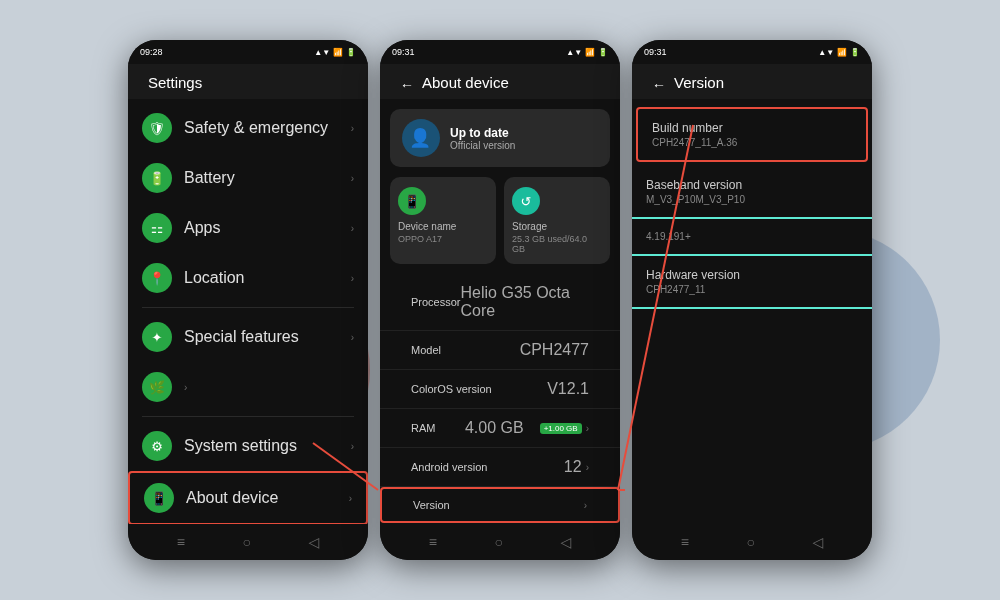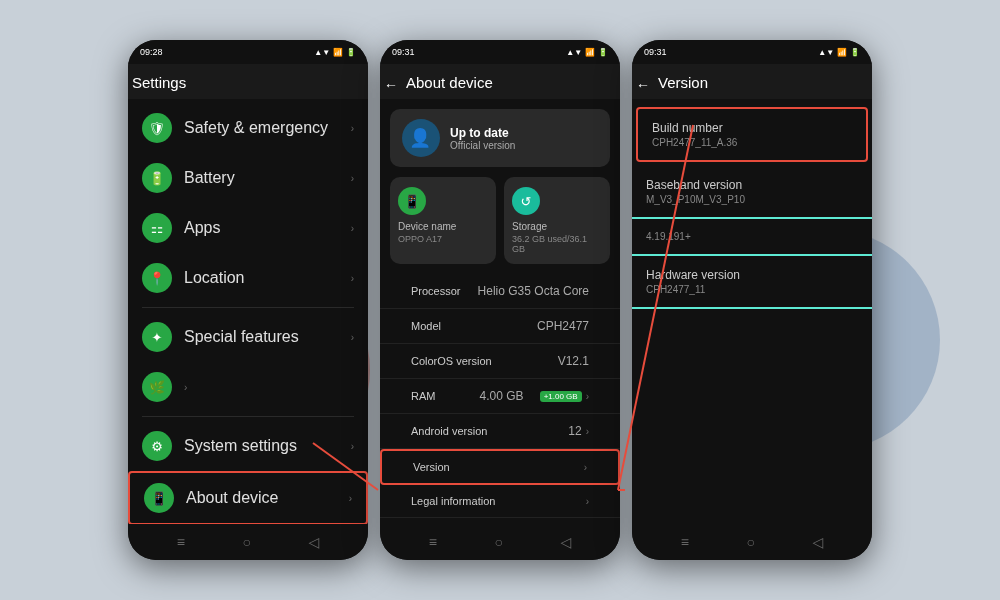--- a/index.html
+++ b/index.html
@@ -77,21 +77,21 @@
       font-size: 9px;
       color: #fff;
       flex-shrink: 0;
     }
     .status-left { display: flex; align-items: center; gap: 3px; }
     .status-right { display: flex; align-items: center; gap: 3px; }
 
     
     .screen-header {
       background: #1a1a1a;
-      padding: 10px 4px 8px;
+      padding: 10px 20px 8px;
       flex-shrink: 0;
     }
     .screen-title {
       font-size: 15px;
       color: #fff;
       font-weight: 500;
     }
     .screen-header-row {
       display: flex;
       align-items: center;
@@ -211,21 +211,21 @@
     
     .info-row {
       display: flex;
       justify-content: space-between;
       align-items: center;
       padding: 10px 31px;
       border-bottom: 1px solid #222;
       cursor: pointer;
     }
     .info-label { font-size: 11px; color: #ccc; }
-    .info-value { font-size: 12px; color: #aaa; }
+    .info-value { font-size: 16px; color: #aaa; }
     .info-value-row { display: flex; align-items: center; gap: 4px; }
     .info-chevron { color: #666; font-size: 10px; }
 
     
     .ram-badge {
       background: #28a745;
       color: #fff;
       font-size: 8px;
       padding: 1px 4px;
       border-radius: 3px;
@@ -384,21 +384,21 @@
 
       <div class="device-cards-row">
         <div class="device-card">
           <div class="device-card-icon">📱</div>
           <div class="device-card-label">Device name</div>
           <div class="device-card-value">OPPO A17</div>
         </div>
         <div class="device-card">
           <div class="device-card-icon" style="background:#1abc9c;">↺</div>
           <div class="device-card-label">Storage</div>
-          <div class="device-card-value">36.2 GB used/36.1 GB</div>
+          <div class="device-card-value">25.3 GB used/64.0 GB</div>
         </div>
       </div>
 
       <div class="info-row">
         <span class="info-label">Processor</span>
         <span class="info-value">Helio G35 Octa Core</span>
       </div>
       <div class="info-row">
         <span class="info-label">Model</span>
         <span class="info-value">CPH2477</span>

